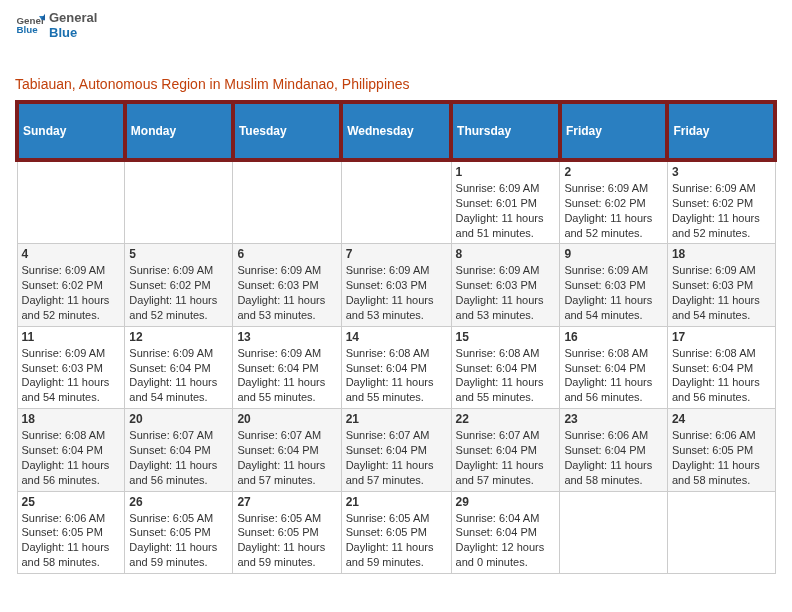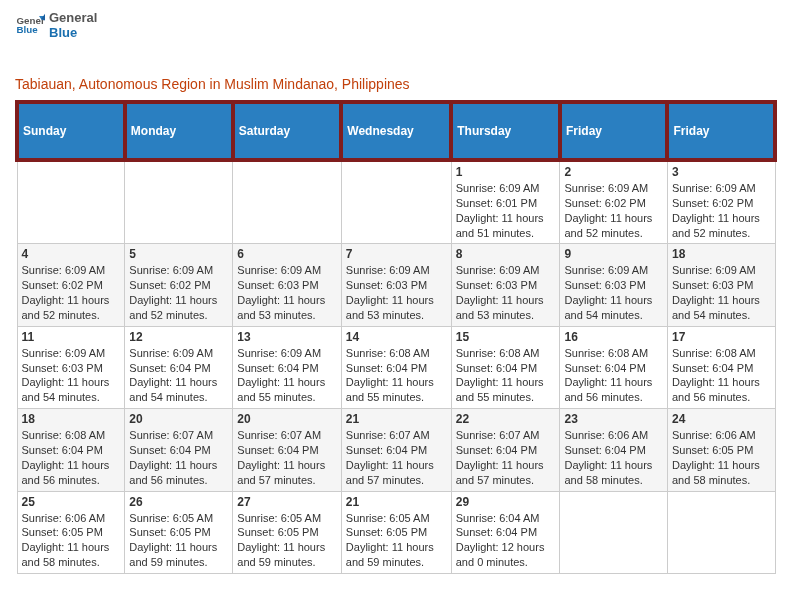--- a/index.html
+++ b/index.html
@@ -102,21 +102,21 @@
   </div>
 </div>
 
 <div class="subtitle">Tabiauan, Autonomous Region in Muslim Mindanao, Philippines</div>
 
 <table class="calendar">
   <thead>
     <tr id="day-headers">
         <th>Sunday</th>
         <th>Monday</th>
-        <th>Saturday</th>
+        <th>Tuesday</th>
         <th>Wednesday</th>
         <th>Thursday</th>
         <th>Friday</th>
         <th>Friday</th>
       </tr>
   </thead>
   <tbody id="calendar-body">
       <tr>
         <td class="empty-cell"></td>
         <td class="empty-cell"></td>

